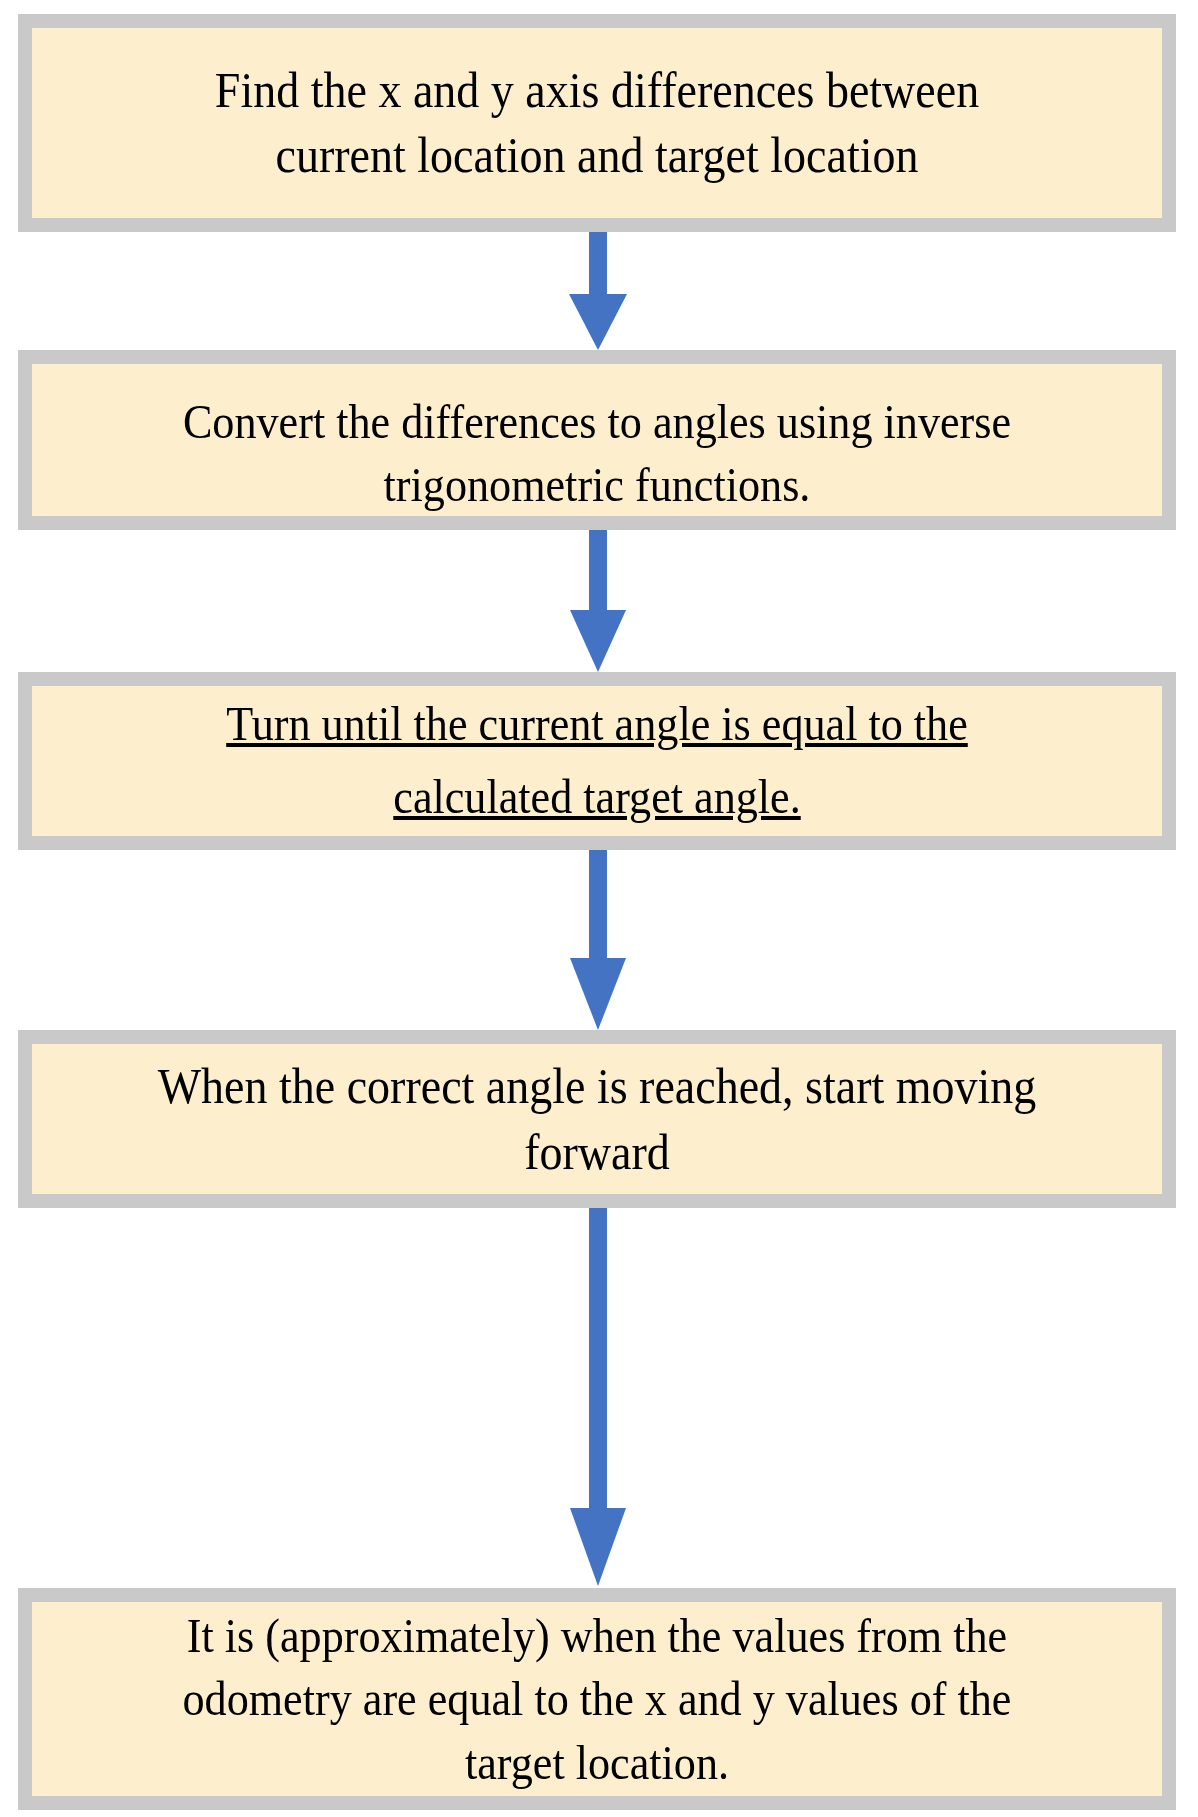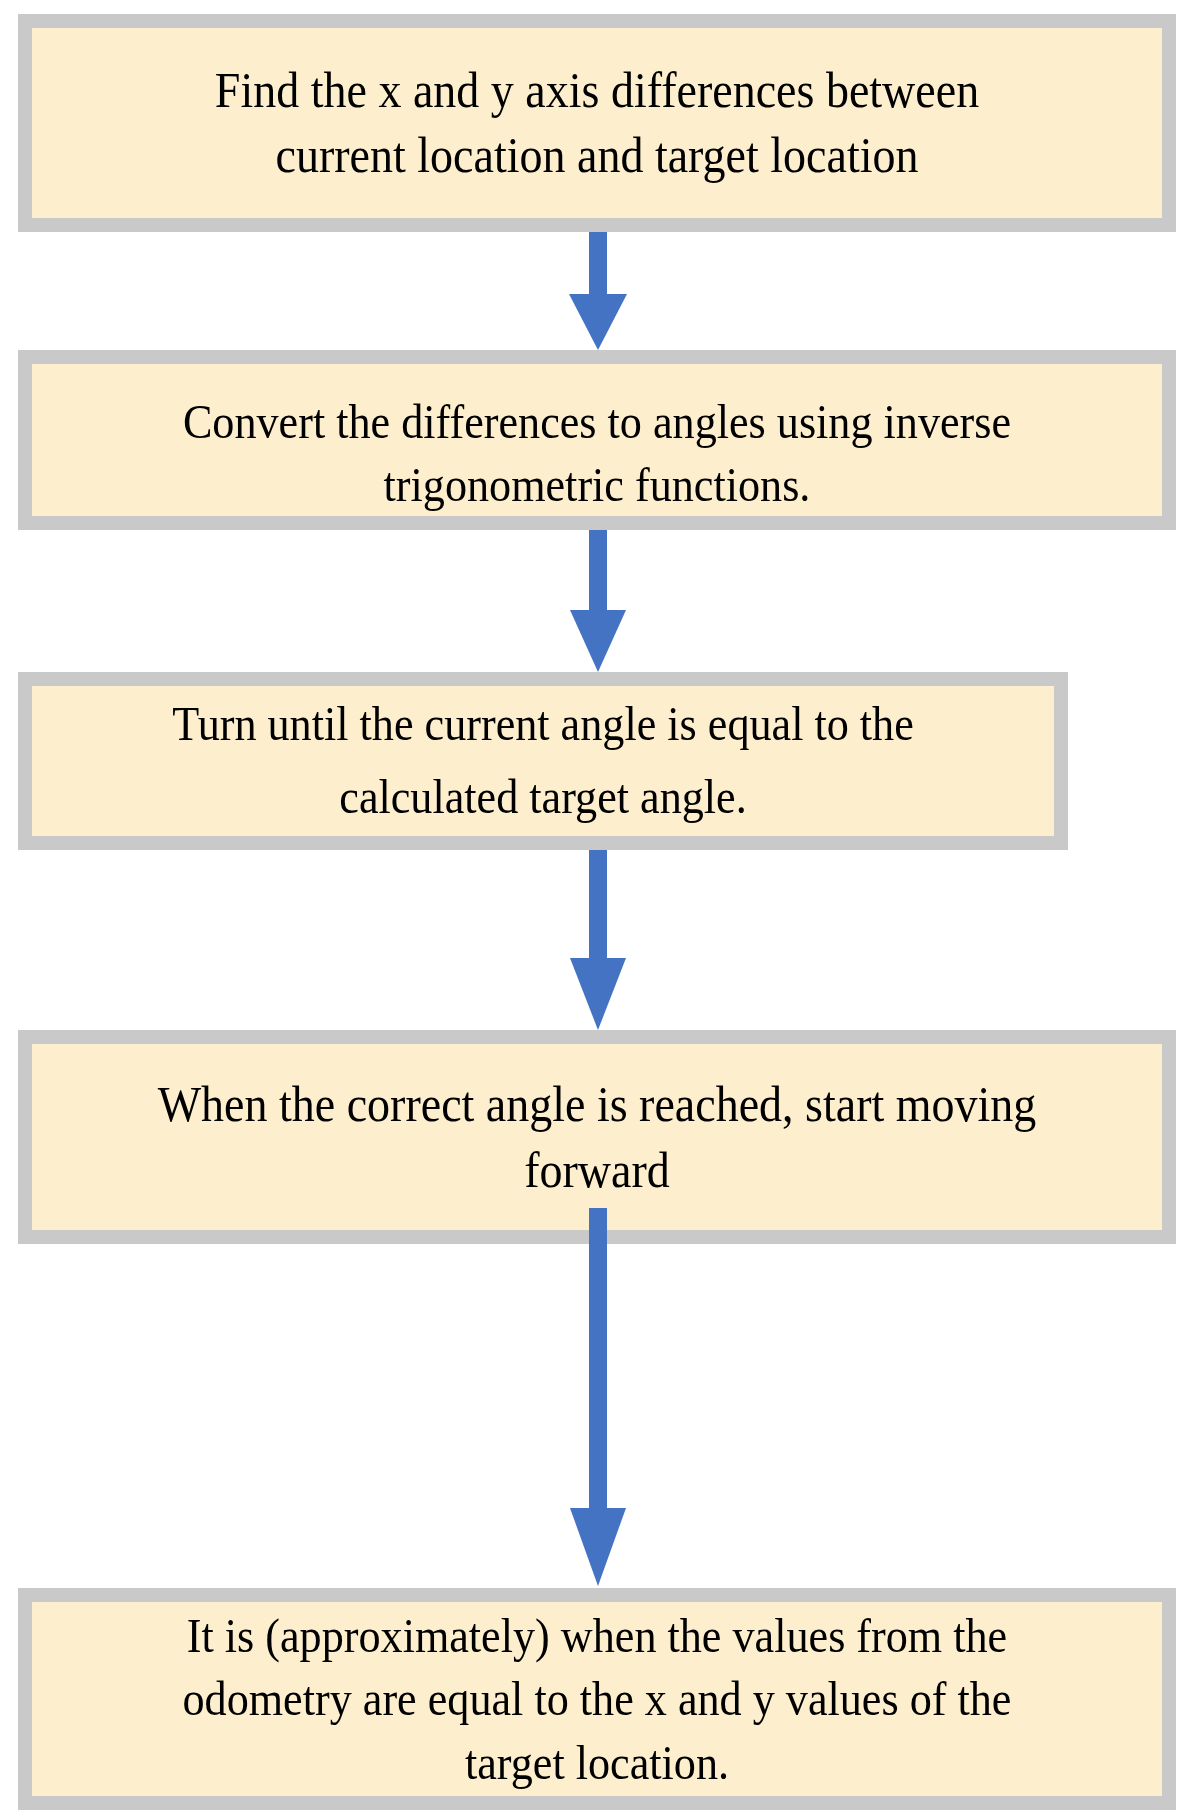--- a/index.html
+++ b/index.html
@@ -47,24 +47,24 @@
     transform-origin: center center;
     white-space: pre-line;
   }
 
   #node-1 { left: 18px;  top: 14px;   width: 1158px; height: 218px; }
   #node-1 .node-text { font-size: 50px; }
 
   #node-2 { left: 18px;  top: 350px;  width: 1158px; height: 180px; align-items: flex-end; }
   #node-2 .node-text { font-size: 48px; }
 
-  #node-3 { left: 18px;  top: 672px;  width: 1050px; height: 178px; }
+  #node-3 { left: 18px;  top: 672px;  width: 1158px; height: 178px; text-decoration: underline; }
   #node-3 .node-text { font-size: 48px; line-height: 1.52; }
 
-  #node-4 { left: 18px;  top: 1030px; width: 1158px; height: 214px; }
+  #node-4 { left: 18px;  top: 1030px; width: 1158px; height: 178px; }
   #node-4 .node-text { font-size: 50px; line-height: 1.32; }
 
   #node-5 { left: 18px;  top: 1588px; width: 1158px; height: 222px; }
   #node-5 .node-text { font-size: 48px; line-height: 1.32; }
 
   
   .arrow {
     position: absolute;
     left: 0;
     width: 1198px;

